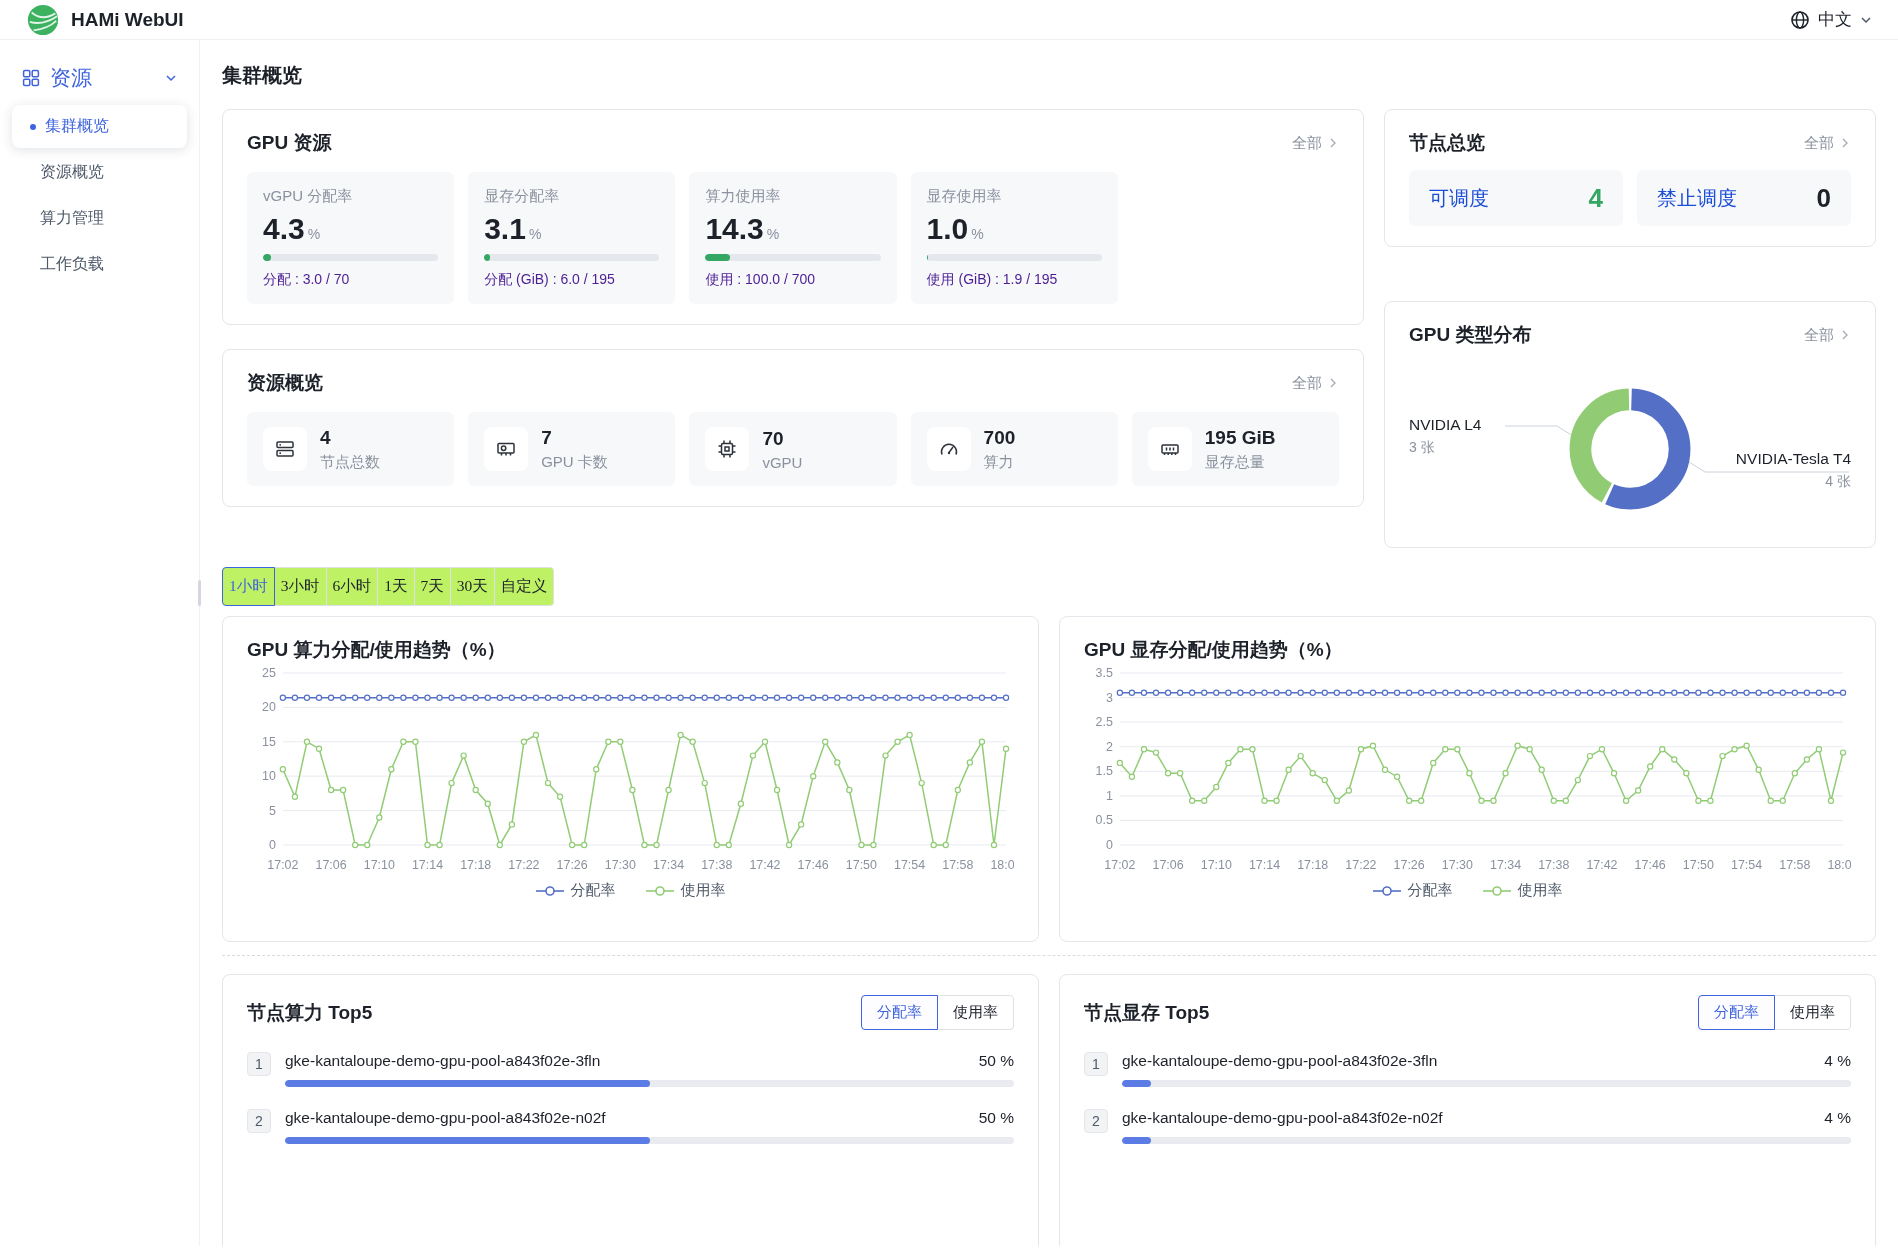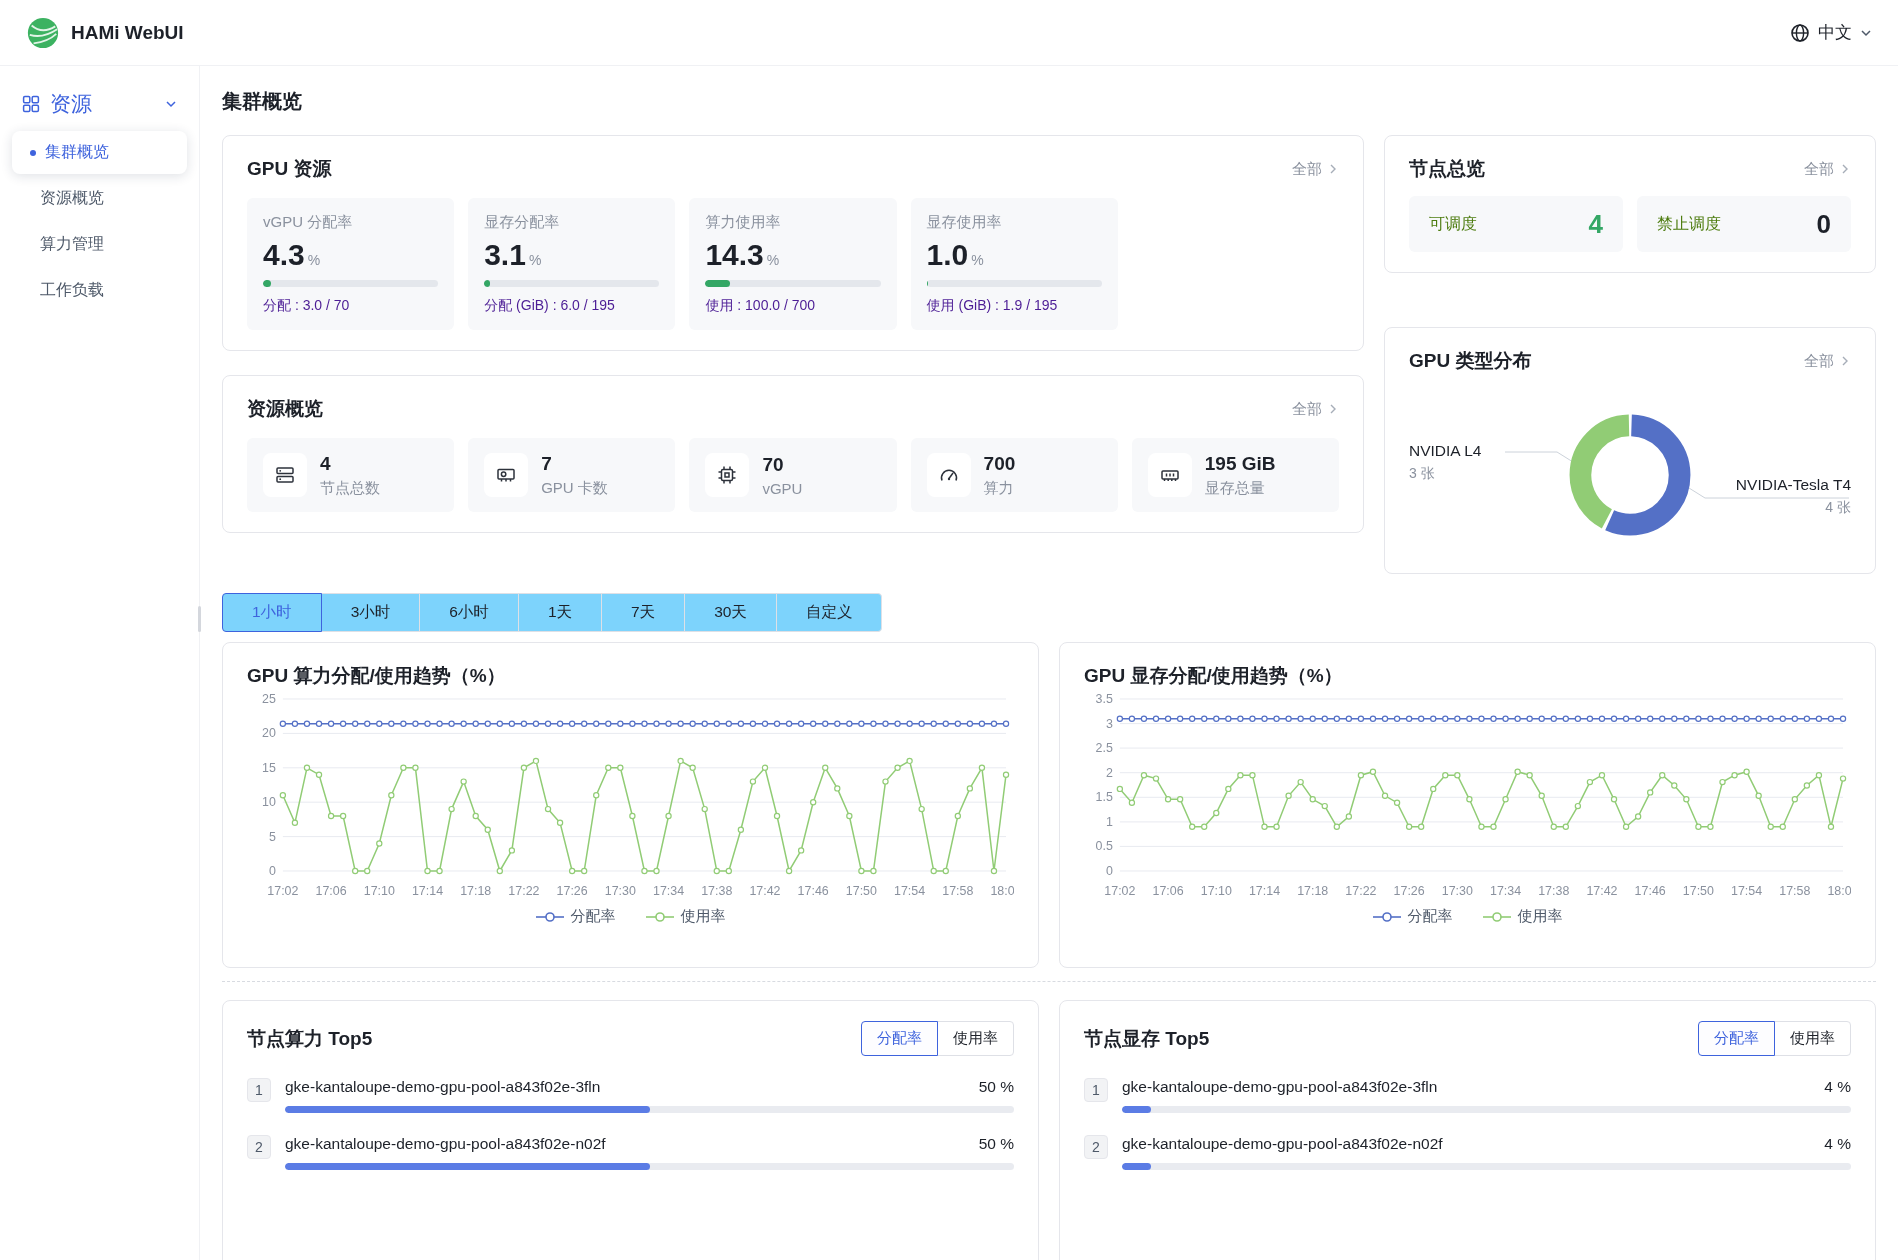--- a/index.html
+++ b/index.html
@@ -1,20 +1,20 @@
 <!DOCTYPE html>
 <html><head>
 <meta charset="utf-8">
 <style>
   *{box-sizing:border-box;margin:0;padding:0}
   html,body{width:1898px;height:1260px}
   body{font-family:"Liberation Sans","DejaVu Sans",sans-serif;background:#fff;color:#1d2129;overflow:hidden}
 
   
-  .topbar{height:66px;display:flex;align-items:center;justify-content:space-between;
+  .topbar{height:40px;display:flex;align-items:center;justify-content:space-between;
     padding:0 26px;background:#fff;border-bottom:1px solid #f0f1f4}
   .brand{display:flex;align-items:center;gap:11px}
   .brand-title{font-size:19px;font-weight:700;color:#1d2129}
   .lang{display:flex;align-items:center;gap:8px;font-size:17px;color:#1d2129;cursor:pointer}
 
   
   .layout{display:flex;height:1206px;position:relative}
   .sidebar{width:200px;flex-shrink:0;border-right:1px solid #f0f1f4;padding:14px 10px;background:#fff;position:relative}
   .side-handle{position:absolute;left:198px;top:540px;width:3px;height:26px;background:#d4d7dd;border-radius:2px;z-index:2}
   .side-group{display:flex;align-items:center;gap:10px;padding:10px 12px;font-size:21px;color:#3e63dd;cursor:pointer}
@@ -44,21 +44,21 @@
   .stat-value{font-size:30px;font-weight:700;margin:6px 0 9px;line-height:1.1}
   .stat-unit{font-size:14px;color:#8a919e;font-weight:400;margin-left:3px}
   .bar{height:7px;background:#e4e7ec;border-radius:4px;overflow:hidden;margin-bottom:10px}
   .bar-fill{height:100%;border-radius:4px}
   .bar-fill.green{background:#34a765}
   .stat-foot{color:#4c1d95;font-size:14px;white-space:nowrap}
 
   
   .ov-grid{display:grid;grid-template-columns:1fr 1fr;gap:14px}
   .ov-tile{background:#f7f8fa;border-radius:6px;height:56px;padding:0 20px;display:flex;align-items:center;justify-content:space-between}
-  .ov-label{font-size:16px;color:#4d7c0f}
+  .ov-label{font-size:20px;color:#1d4ed8}
   .ov-value{font-size:26px;font-weight:700;color:#1d2129}
   .ov-value.green{color:#34a765}
 
   
   .card-donut{height:247px}
   .donut-box{position:relative;height:170px}
   .donut-svg{position:absolute;left:50%;top:50%;transform:translate(-50%,-50%)}
   .leaders{position:absolute;left:0;top:0}
   .pie-label{position:absolute;font-size:15.5px;line-height:18px}
   .pie-label .pl-count{font-size:14px;color:#8a919e;margin-top:4px}
@@ -67,22 +67,22 @@
 
   
   .rstat-row{display:grid;grid-template-columns:repeat(5,1fr);gap:14px}
   .rstat{background:#f7f8fa;border-radius:6px;padding:15px 16px;height:74px;display:flex;align-items:center;gap:13px}
   .rstat-icon{width:44px;height:44px;background:#fff;border-radius:8px;display:flex;align-items:center;justify-content:center;flex-shrink:0}
   .rstat-value{font-size:19px;font-weight:700}
   .rstat-label{font-size:15px;color:#8a919e;margin-top:4px}
 
   
   .tabs{display:inline-flex;margin:19px 0 10px}
-  .tab{appearance:none;background:#7dd3fc;border:1px solid #dee0e6;color:#1d2129;font-size:15.5px;
-    font-family:Liberation Sans, sans-serif;padding:8px 29px;margin-left:-1px;cursor:pointer;position:relative}
+  .tab{appearance:none;background:#bef264;border:1px solid #dee0e6;color:#1d2129;font-size:15.5px;
+    font-family:Liberation Serif, serif;padding:8px 6px;margin-left:-1px;cursor:pointer;position:relative}
   .tab:first-child{border-radius:4px 0 0 4px;margin-left:0}
   .tab:last-child{border-radius:0 4px 4px 0}
   .tab.active{color:#3e63dd;border-color:#3e63dd;z-index:1}
 
   
   .charts-grid{display:grid;grid-template-columns:1fr 1fr;gap:20px}
   .chart-card{height:326px}
   .chart-title{font-size:19px;font-weight:700;margin-bottom:0}
   .linechart{display:block;width:100%}
   .linechart text{font-size:12.5px;fill:#8a919e;font-family:inherit}

